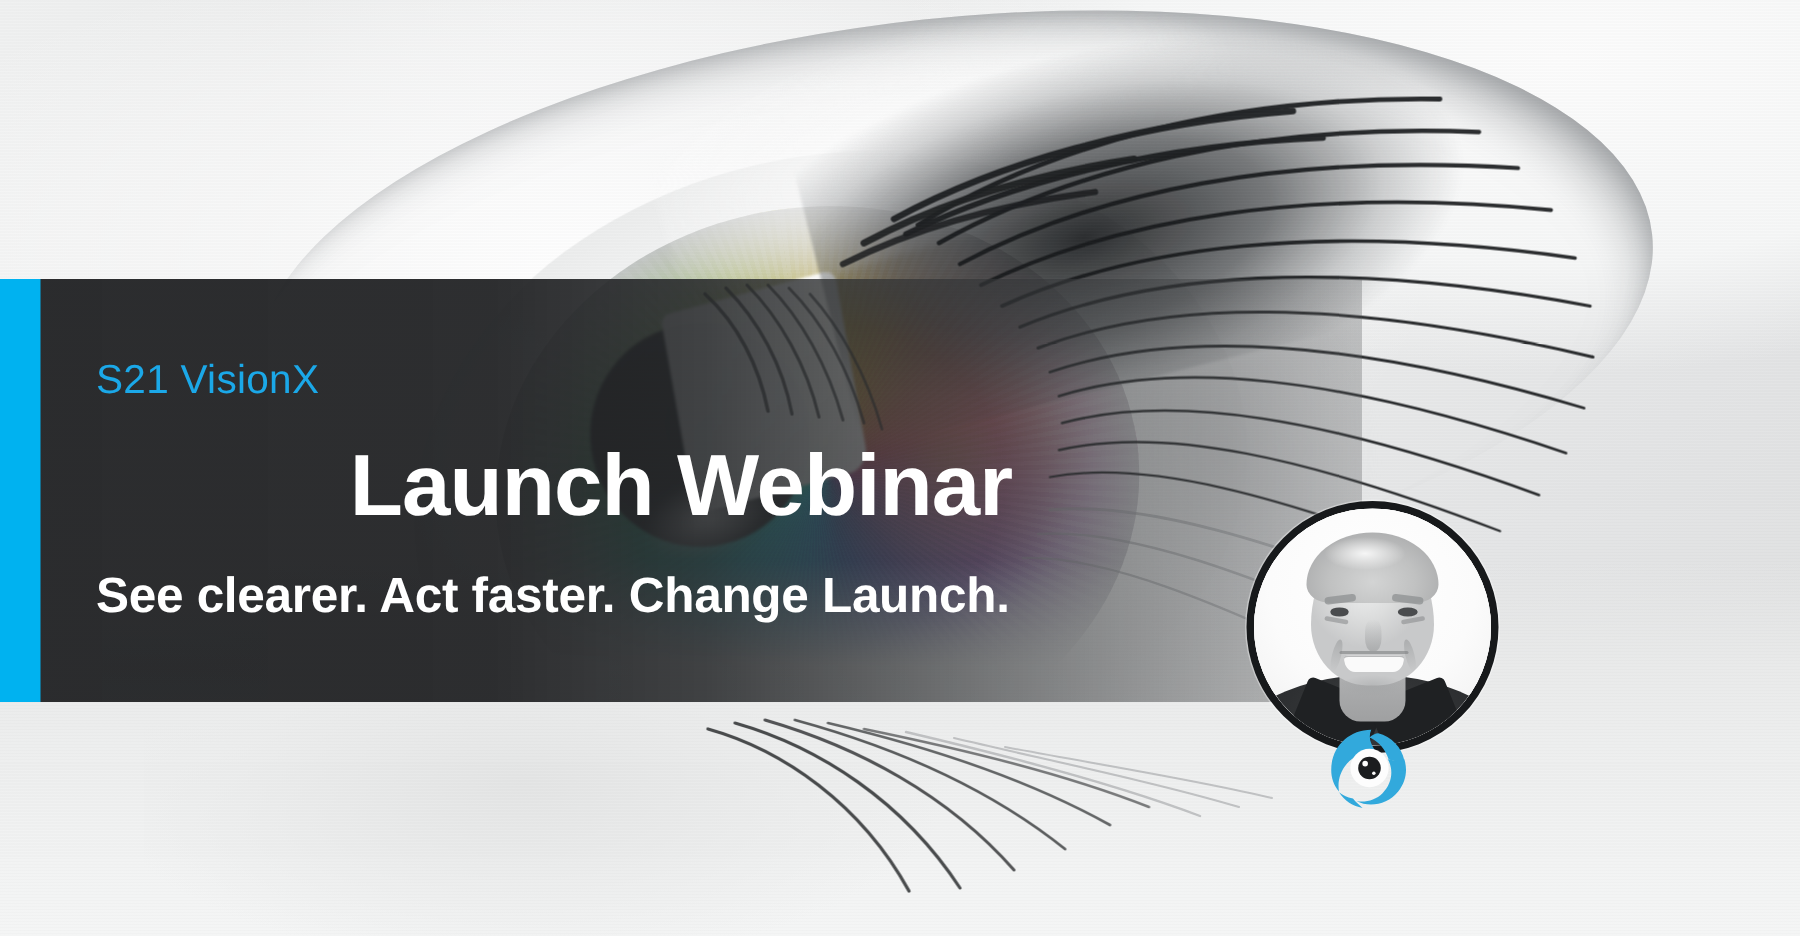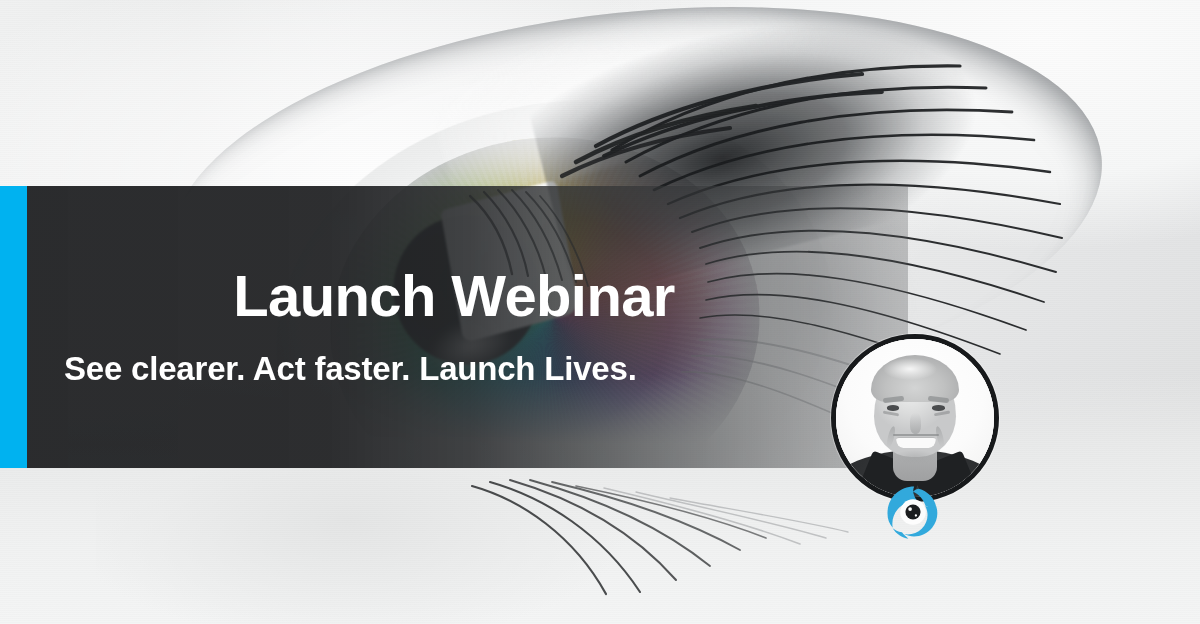--- a/index.html
+++ b/index.html
@@ -415,22 +415,23 @@
       </svg>
     </div>
 
     <div class="grain"></div>
   </div>
 
   <div class="band"></div>
   <div class="band-accent"></div>
 
   <div class="band-content">
+    <div class="eyebrow">S21 VisionX</div>
     <div class="headline">Launch Webinar</div>
-    <div class="tagline">See clearer. Act faster. Launch Lives.</div>
+    <div class="tagline">See clearer. Act faster. Change Launch.</div>
   </div>
 
   <div class="avatar">
     <div class="avatar-photo">
       <div class="av-bg"></div>
       <div class="av-shirt"></div>
       <div class="av-collar-l"></div>
       <div class="av-collar-r"></div>
       <div class="av-neck"></div>
       <div class="av-head"></div>

